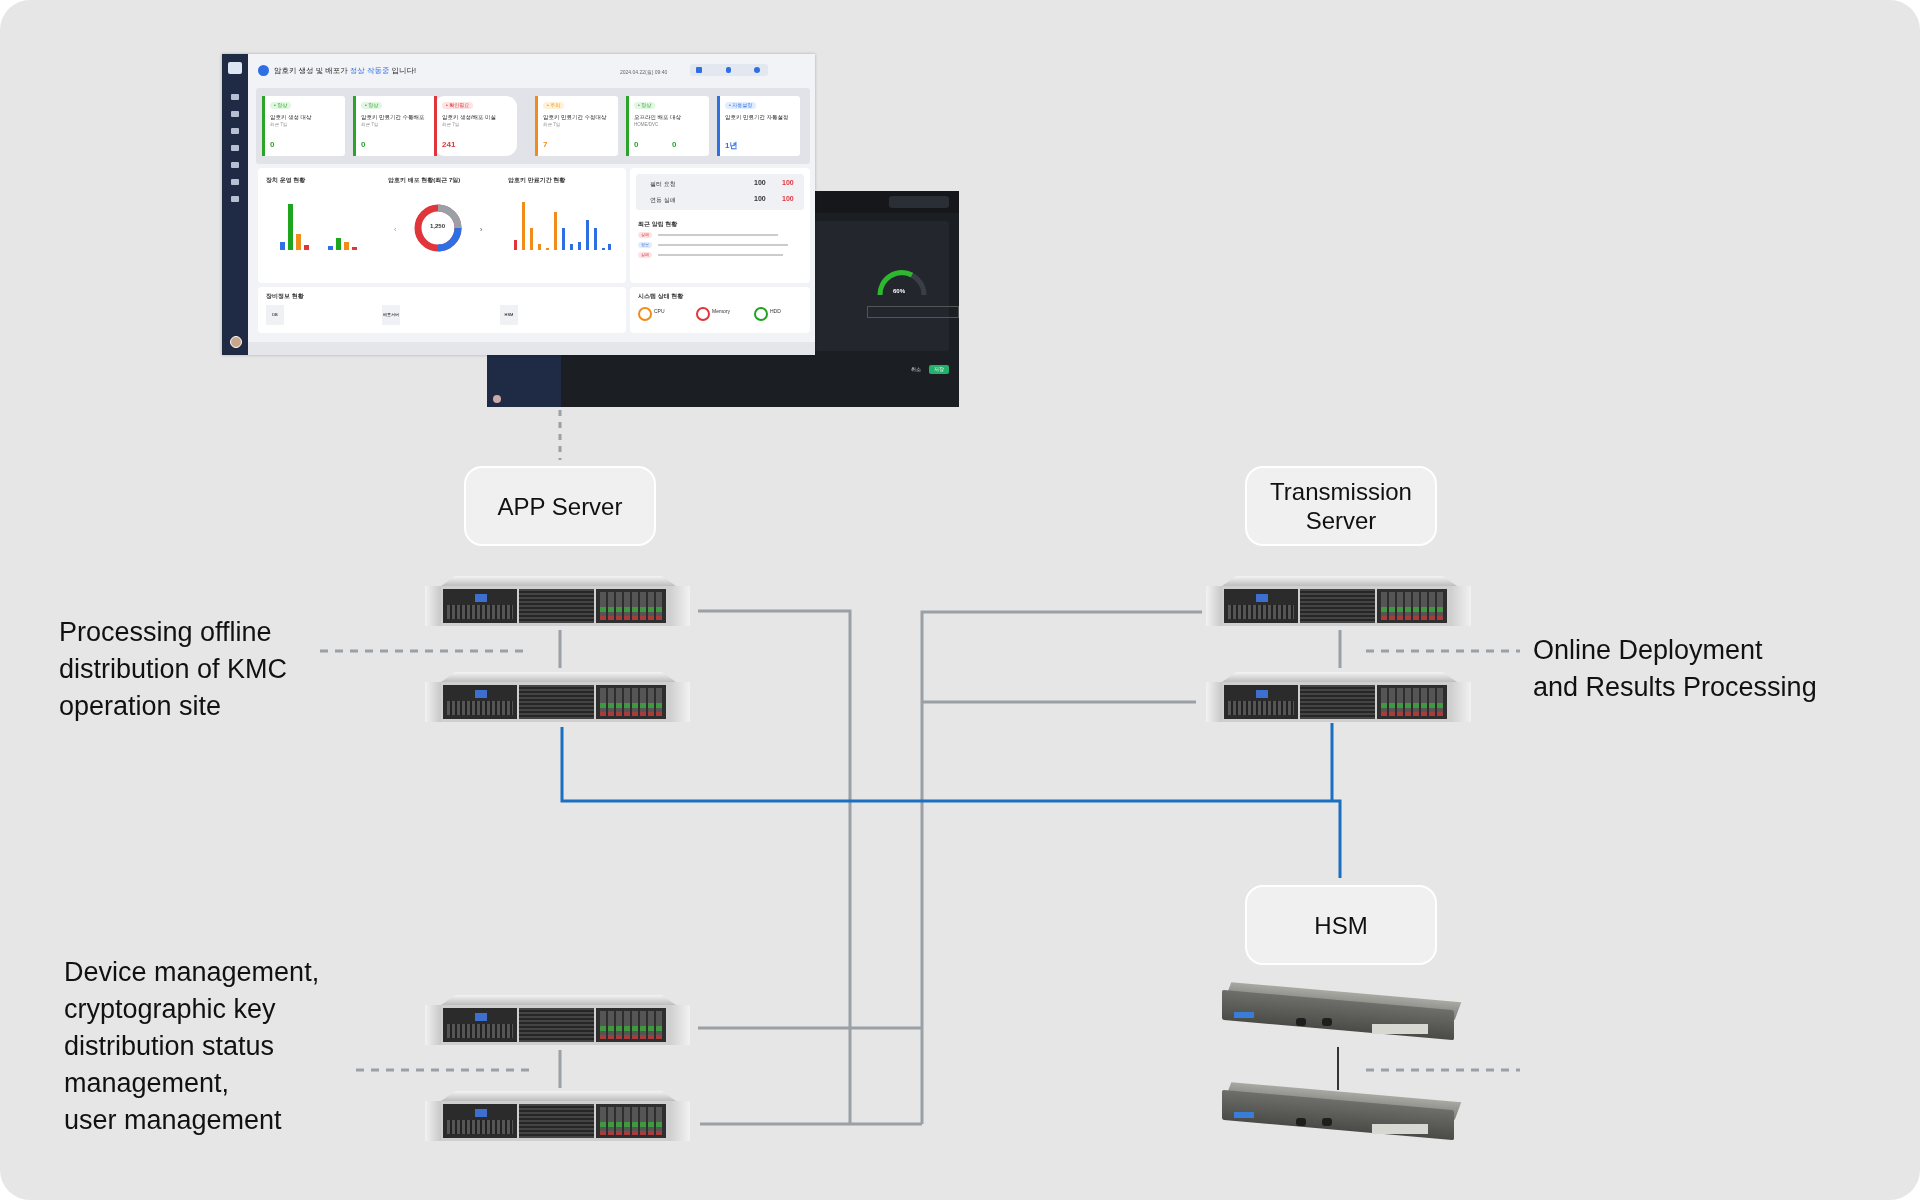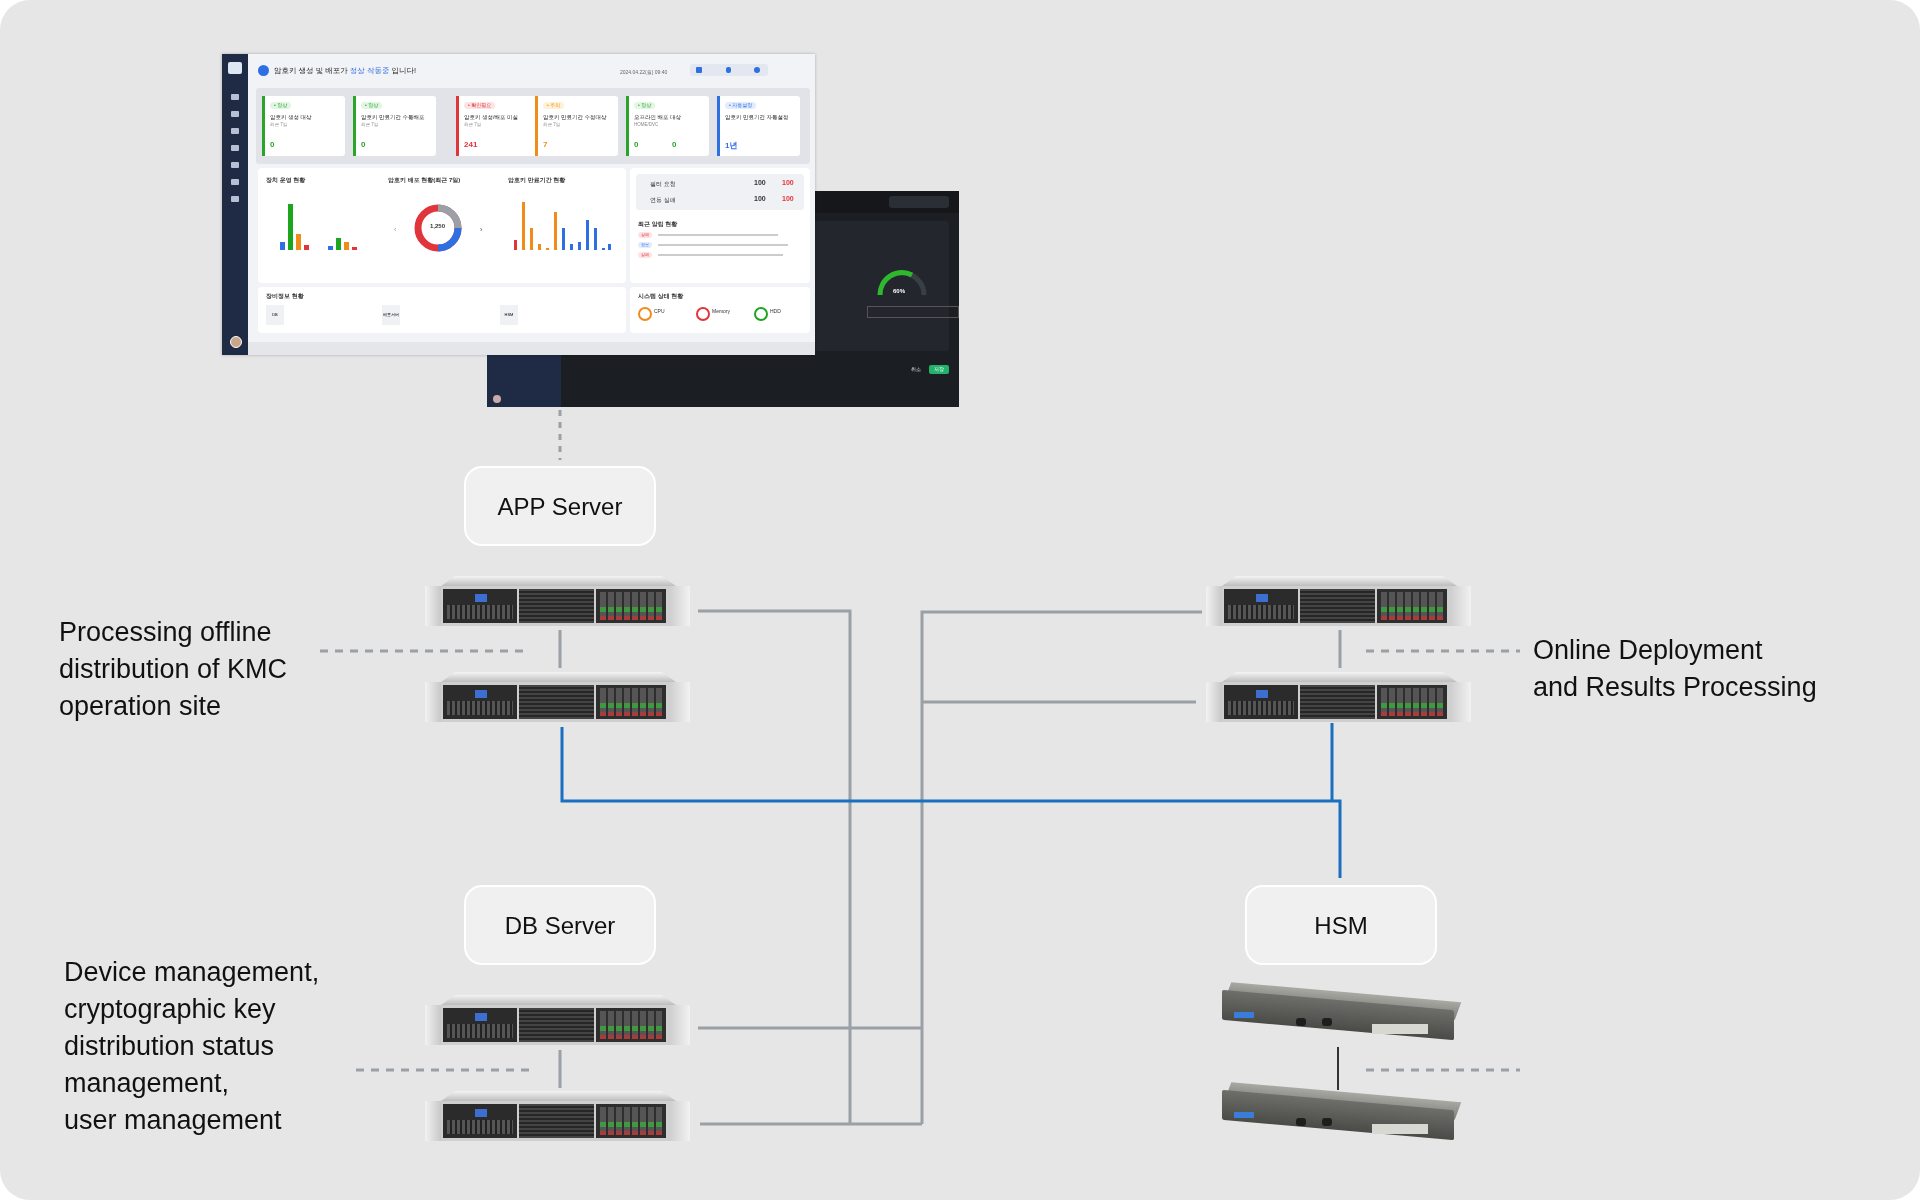--- a/index.html
+++ b/index.html
@@ -122,21 +122,21 @@
           <div class="st">최근 7일</div>
           <div class="v" style="color:#2aa52a">0</div>
         </div>
         <div class="card" style="left: 131px;">
           <div class="bar" style="background:#2aa52a"></div>
           <div class="pill" style="background:#e3f6e3;color:#2aa52a">• 정상</div>
           <div class="t">암호키 만료기간 수동배포</div>
           <div class="st">최근 7일</div>
           <div class="v" style="color:#2aa52a">0</div>
         </div>
-        <div class="card" style="left: 234px;">
+        <div class="card" style="left: 212px; border-radius: 11px;">
           <div class="bar" style="background:#e0353b"></div>
           <div class="pill" style="background:#fde3e4;color:#e0353b">• 확인필요</div>
           <div class="t">암호키 생성/배포 미실</div>
           <div class="st">최근 7일</div>
           <div class="v" style="color:#e0353b">241</div>
         </div>
         <div class="card" style="left: 313px;">
           <div class="bar" style="background:#f08c1a"></div>
           <div class="pill" style="background:#fff1d6;color:#f08c1a">• 주의</div>
           <div class="t">암호키 만료기간 수정대상</div>
@@ -230,21 +230,22 @@
       <div class="abs tiny" style="left:24px;top:20px;font-size:5px;">CPU</div>
       <div class="abs" style="left:66px;top:20px;width:10px;height:10px;border:2px solid #e0353b;border-radius:50%;"></div>
       <div class="abs tiny" style="left:82px;top:20px;font-size:5px;">Memory</div>
       <div class="abs" style="left:124px;top:20px;width:10px;height:10px;border:2px solid #1ea51e;border-radius:50%;"></div>
       <div class="abs tiny" style="left:140px;top:20px;font-size:5px;">HDD</div>
     </div>
     <div class="abs" style="left:26px;top:288px;right:0;height:13px;background:#e4e6ea;"></div>
   </div>
 
   <div class="node-box" style="left:464px;top:466px;width:192px;height:80px;">APP Server</div>
-  <div class="node-box" style="left:464px;top:885px;width:192px;height:80px;">DB Server</div>
+  <div class="node-box" style="left:1245px;top:466px;width:192px;height:80px;white-space:pre-line;">Transmission
+Server</div>
   <div class="node-box" style="left:1245px;top:885px;width:192px;height:80px;">HSM</div>
 
   <div class="desc" style="left:59px;top:614px;">Processing offline
 distribution of KMC
 operation site</div>
   <div class="desc" style="left:64px;top:954px;">Device management,
 cryptographic key
 distribution status
 management,
 user management</div>

